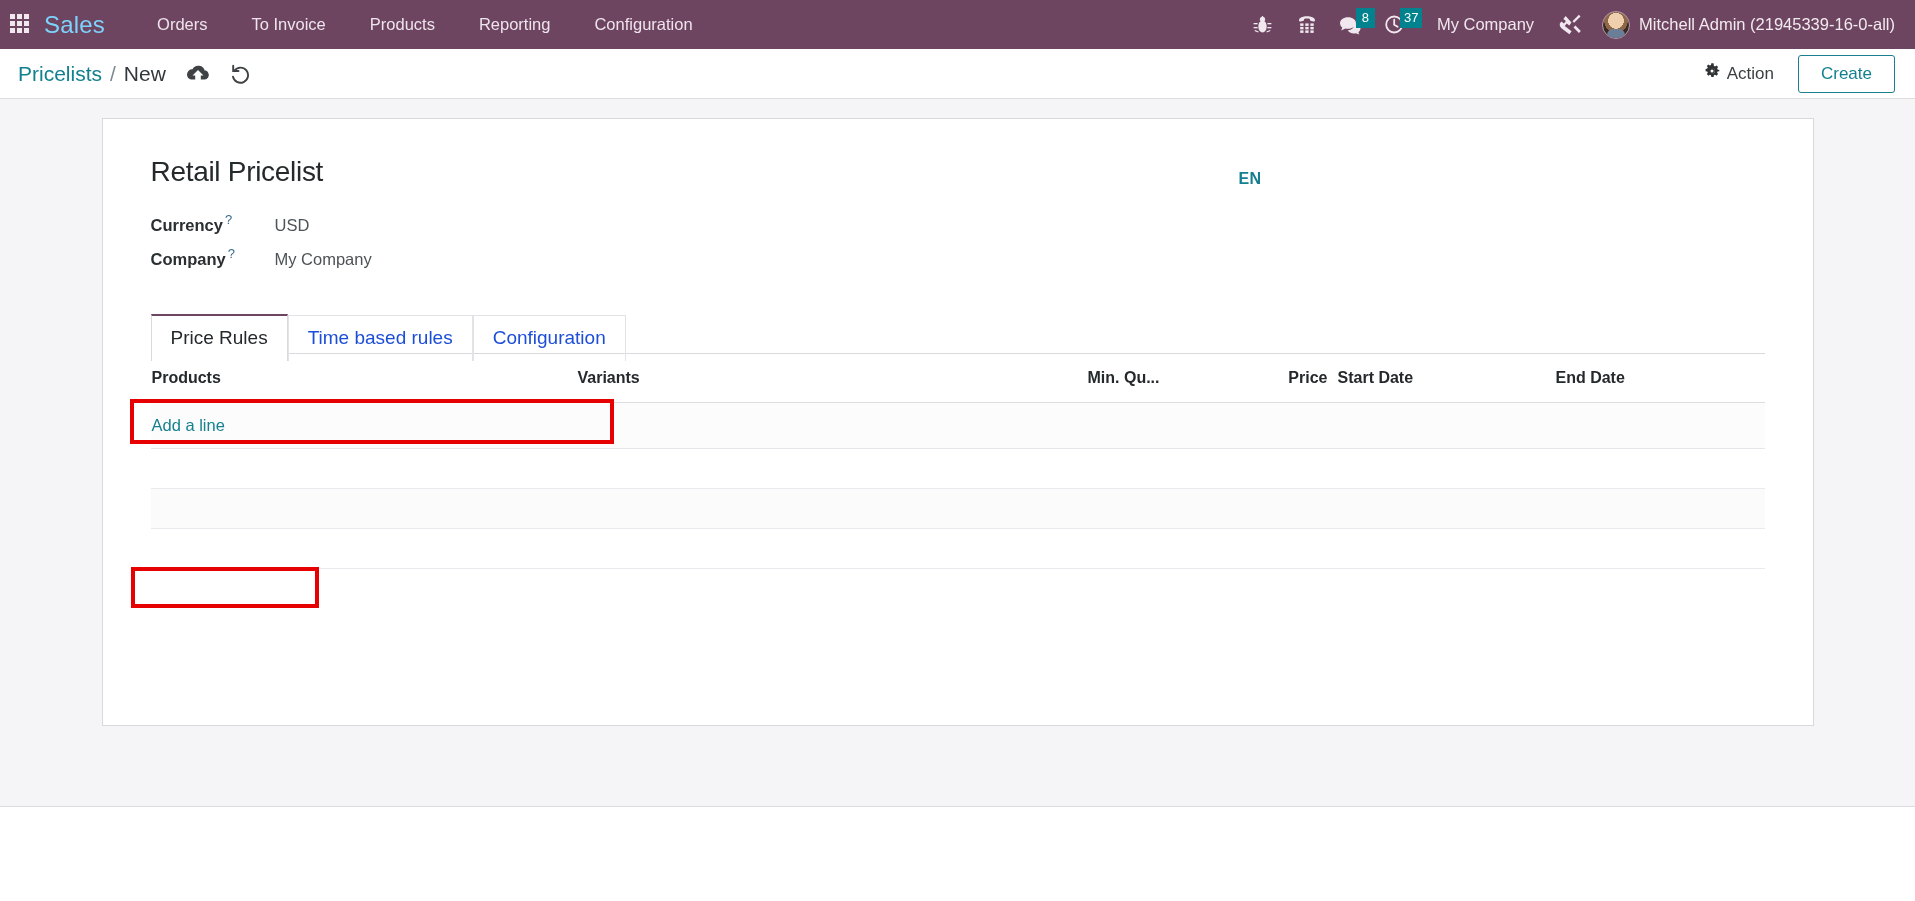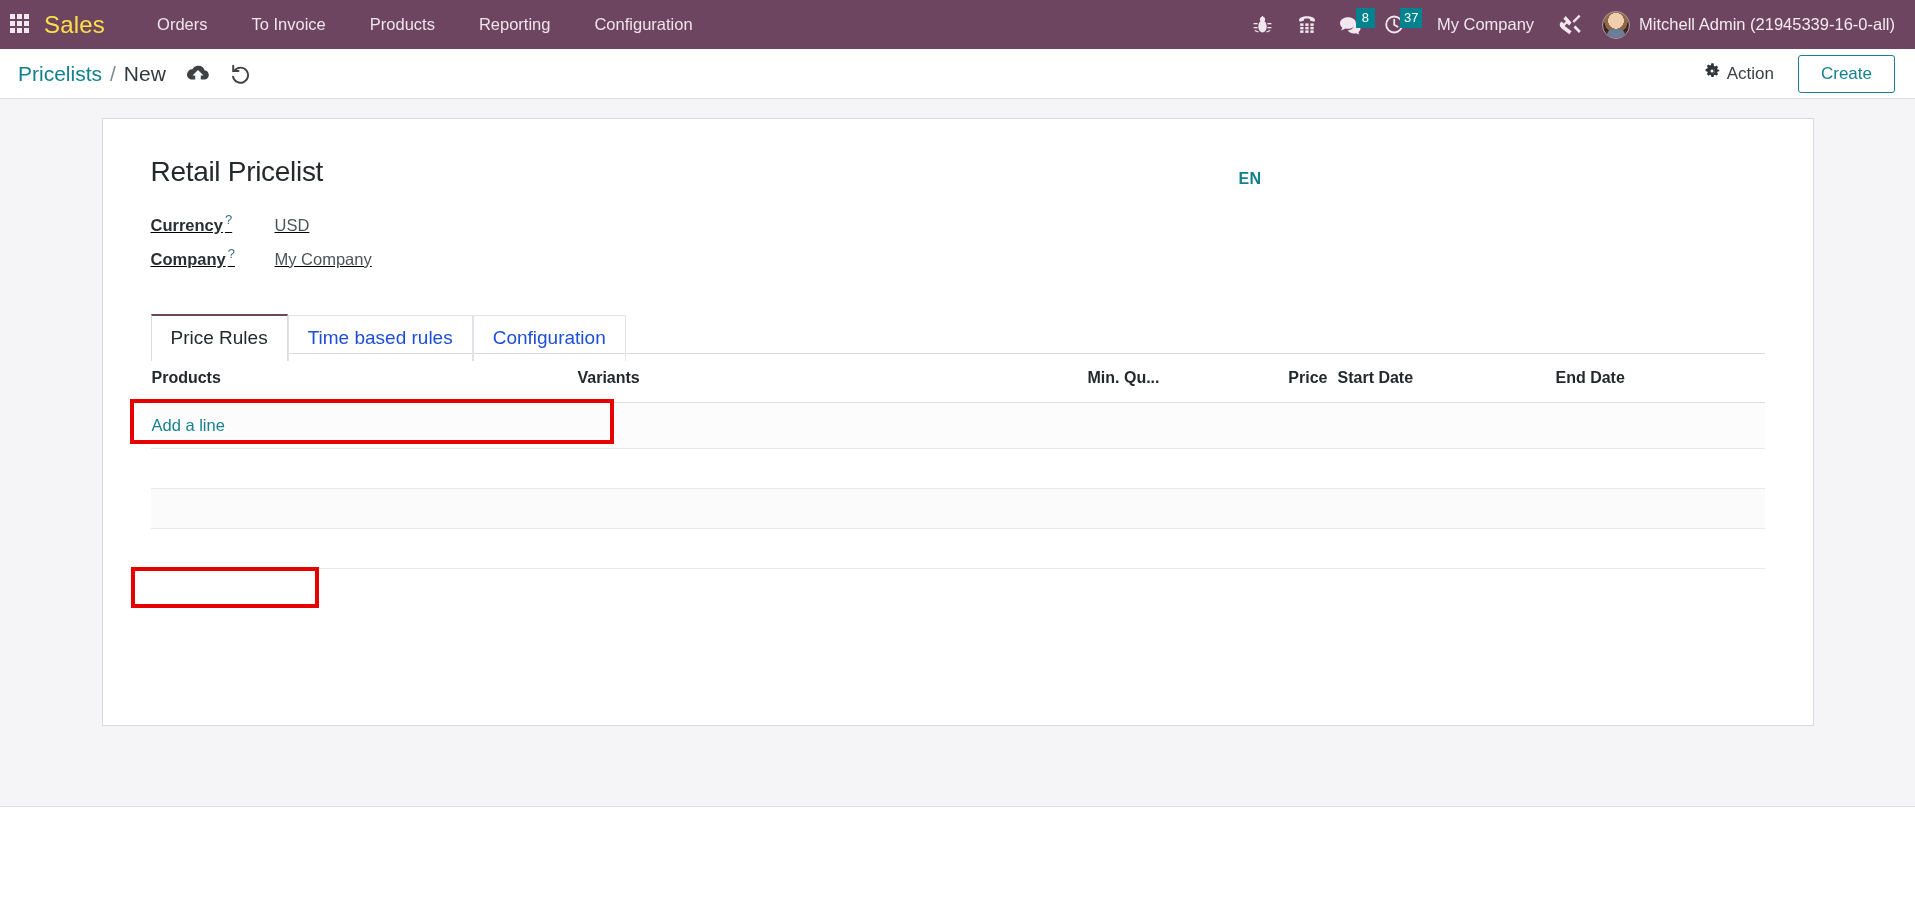--- a/index.html
+++ b/index.html
@@ -26,21 +26,21 @@
     display: grid;
     grid-template-columns: repeat(3, 5px);
     grid-template-rows: repeat(3, 5px);
     gap: 2px;
     margin-right: 12px;
     cursor: pointer;
   }
   .apps-grid i { background: #f0e8ee; display: block; width: 5px; height: 5px; }
   .brand {
     font-size: 24px;
-    color: #fde047;
+    color: #7dd3fc;
     margin-right: 30px;
     letter-spacing: .2px;
   }
   .nav-item {
     font-size: 16.5px;
     color: #efe4ec;
     padding: 6px 14px;
     margin: 0 8px;
     cursor: pointer;
     white-space: nowrap;
@@ -184,21 +184,20 @@
     color: #13808f;
     cursor: pointer;
     letter-spacing: .4px;
   }
 
   .field-row {
     display: flex;
     align-items: baseline;
     height: 34px;
     position: relative;
-    text-decoration: underline;
   }
   .field-label {
     width: 124px;
     font-size: 16.5px;
     font-weight: 700;
     color: #2a2f31;
     flex: none;
   }
   .field-label sup {
     font-size: 13px;

